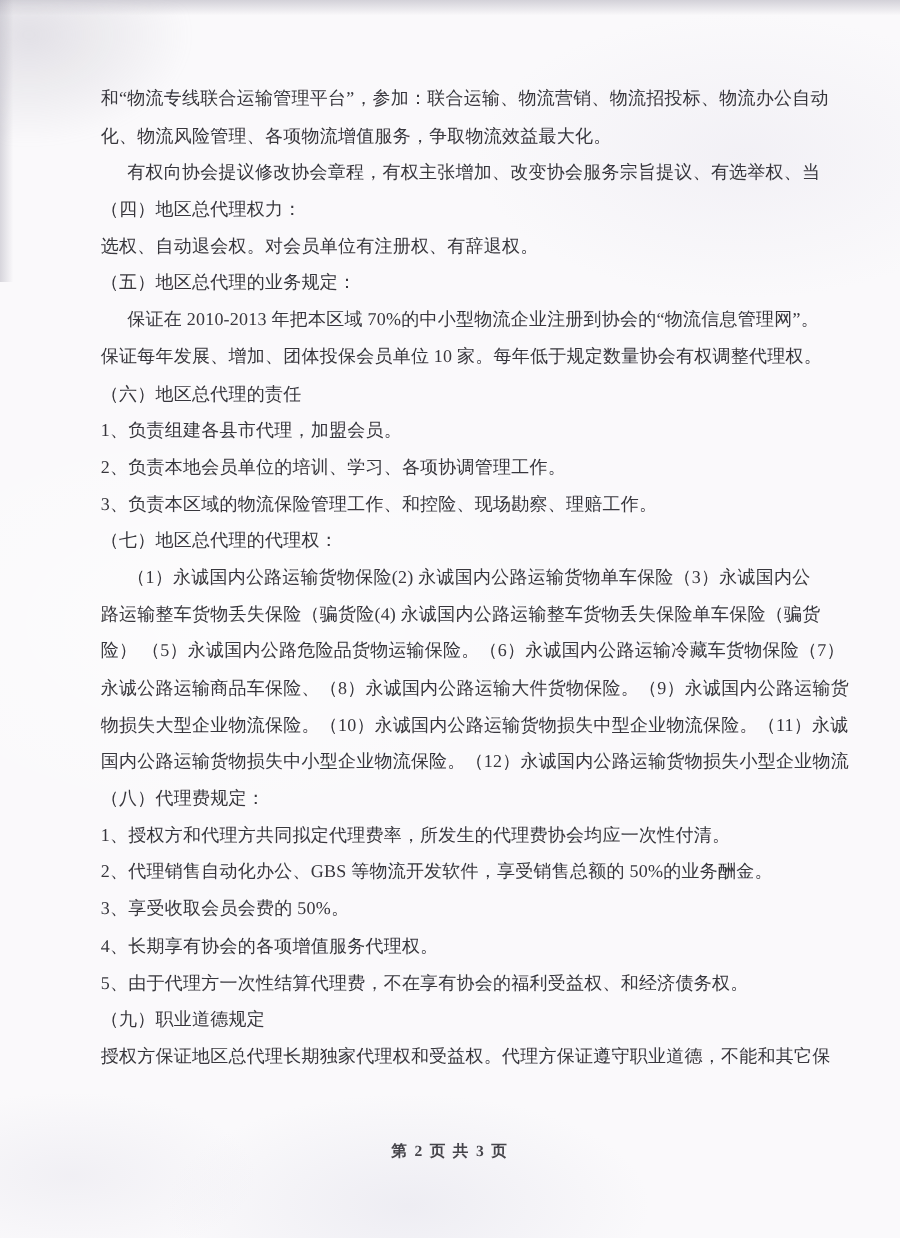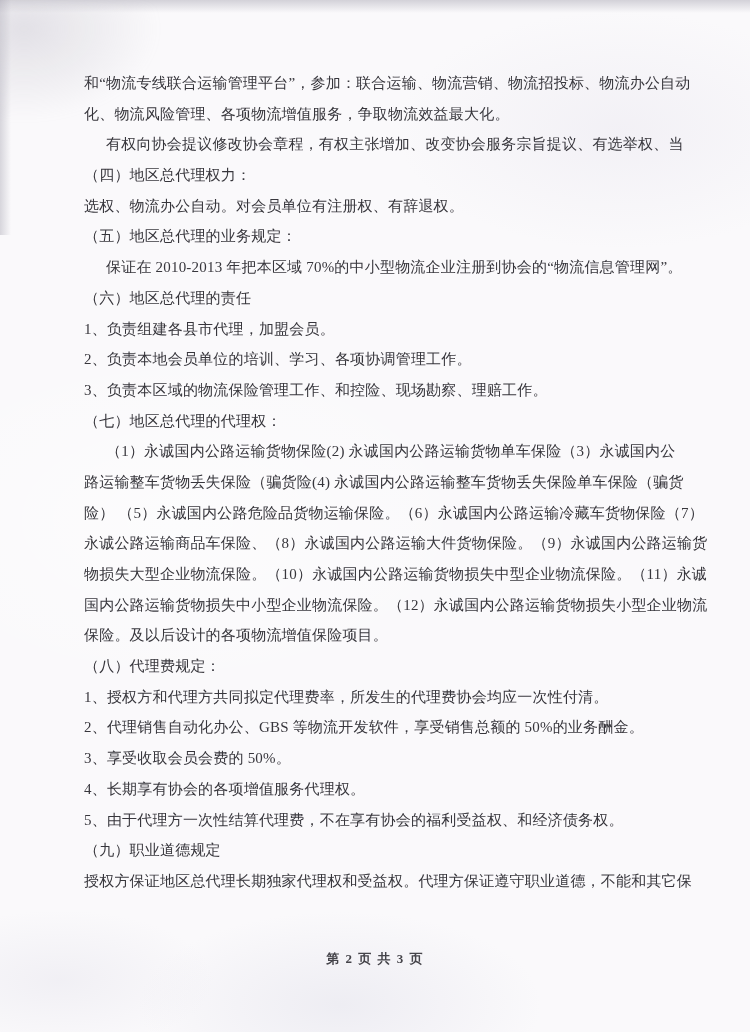--- a/index.html
+++ b/index.html
@@ -80,35 +80,35 @@
 <div class="paper"></div>
 <div class="scan-shadow-top"></div>
 <div class="scan-shadow-left"></div>
 <div class="scan-smudge-corner"></div>
 
 <div class="doc-body">
   <div class="line">和“物流专线联合运输管理平台”，参加：联合运输、物流营销、物流招投标、物流办公自动</div>
   <div class="line">化、物流风险管理、各项物流增值服务，争取物流效益最大化。</div>
   <div class="line indent">有权向协会提议修改协会章程，有权主张增加、改变协会服务宗旨提议、有选举权、当</div>
   <div class="line">（四）地区总代理权力：</div>
-  <div class="line">选权、物流办公自动。对会员单位有注册权、有辞退权。</div>
+  <div class="line">选权、自动退会权。对会员单位有注册权、有辞退权。</div>
   <div class="line">（五）地区总代理的业务规定：</div>
   <div class="line indent">保证在 2010-2013 年把本区域 70%的中小型物流企业注册到协会的“物流信息管理网”。</div>
+  <div class="line">保证每年发展、增加、团体投保会员单位 10 家。每年低于规定数量协会有权调整代理权。</div>
   <div class="line">（六）地区总代理的责任</div>
   <div class="line">1、负责组建各县市代理，加盟会员。</div>
   <div class="line">2、负责本地会员单位的培训、学习、各项协调管理工作。</div>
   <div class="line">3、负责本区域的物流保险管理工作、和控险、现场勘察、理赔工作。</div>
   <div class="line">（七）地区总代理的代理权：</div>
   <div class="line indent">（1）永诚国内公路运输货物保险(2) 永诚国内公路运输货物单车保险（3）永诚国内公</div>
   <div class="line">路运输整车货物丢失保险（骗货险(4) 永诚国内公路运输整车货物丢失保险单车保险（骗货</div>
   <div class="line">险） （5）永诚国内公路危险品货物运输保险。（6）永诚国内公路运输冷藏车货物保险（7）</div>
   <div class="line">永诚公路运输商品车保险、（8）永诚国内公路运输大件货物保险。（9）永诚国内公路运输货</div>
   <div class="line">物损失大型企业物流保险。（10）永诚国内公路运输货物损失中型企业物流保险。（11）永诚</div>
   <div class="line">国内公路运输货物损失中小型企业物流保险。（12）永诚国内公路运输货物损失小型企业物流</div>
-  <div class="line">保险。及以后设计的各项物流增值保险项目。</div>
   <div class="line">（八）代理费规定：</div>
   <div class="line">1、授权方和代理方共同拟定代理费率，所发生的代理费协会均应一次性付清。</div>
   <div class="line">2、代理销售自动化办公、GBS 等物流开发软件，享受销售总额的 50%的业务酬金。</div>
   <div class="line">3、享受收取会员会费的 50%。</div>
   <div class="line">4、长期享有协会的各项增值服务代理权。</div>
   <div class="line">5、由于代理方一次性结算代理费，不在享有协会的福利受益权、和经济债务权。</div>
   <div class="line">（九）职业道德规定</div>
   <div class="line">授权方保证地区总代理长期独家代理权和受益权。代理方保证遵守职业道德，不能和其它保</div>
 </div>
 

